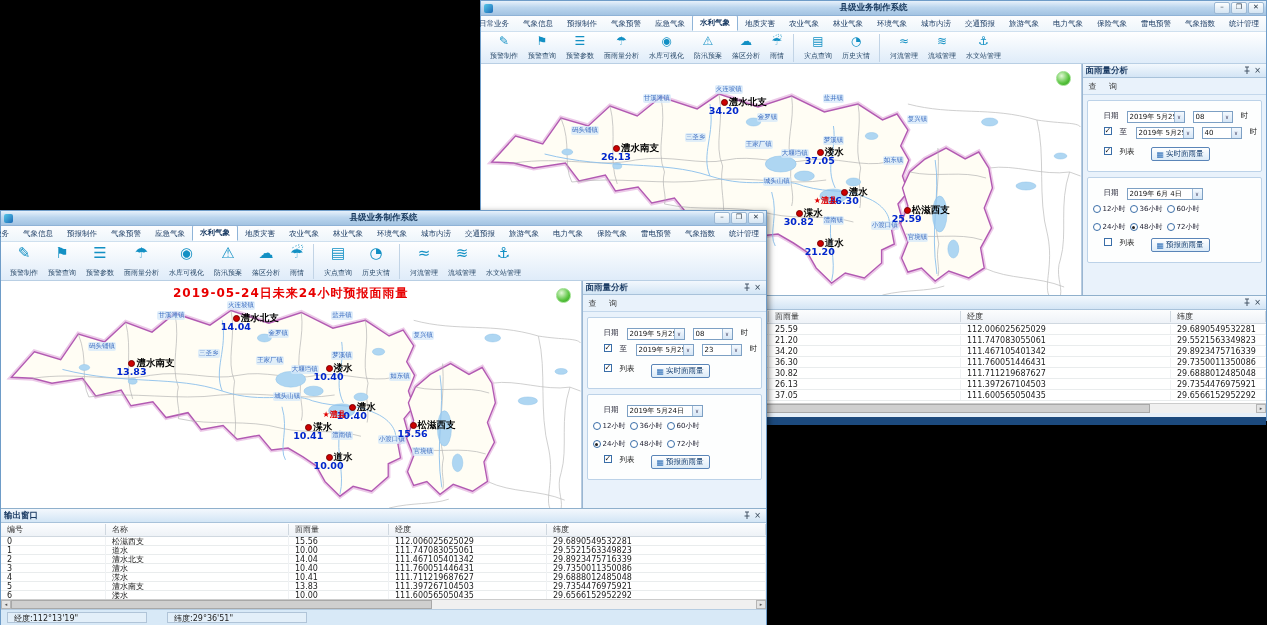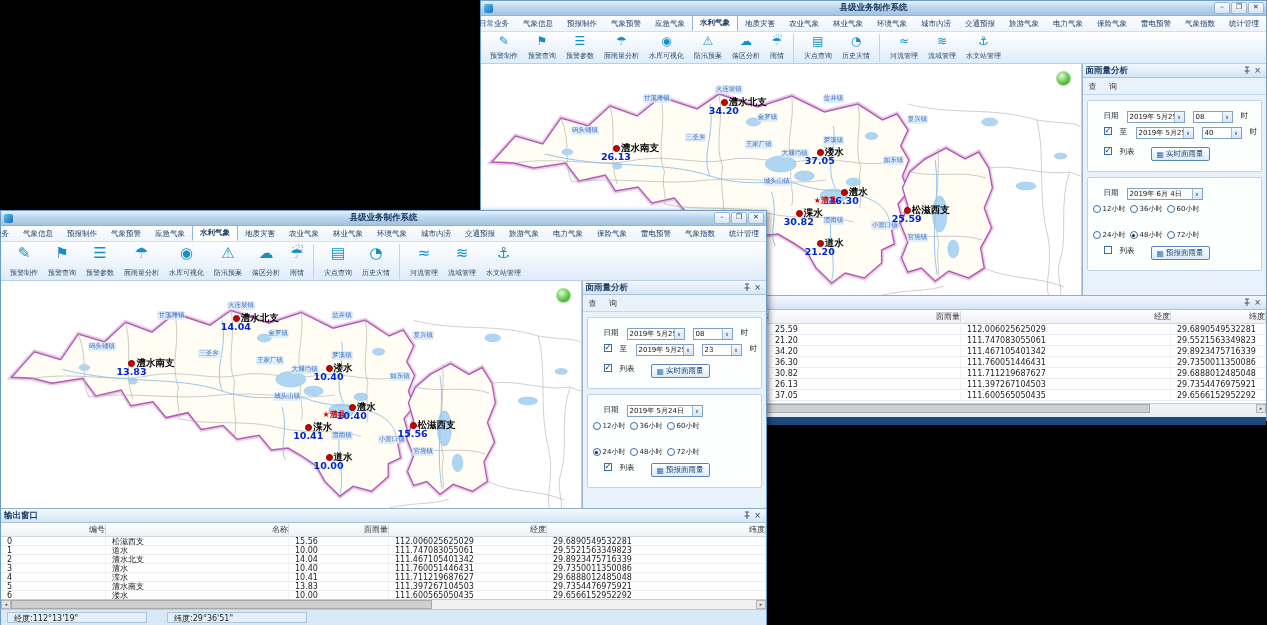--- a/index.html
+++ b/index.html
@@ -67,42 +67,42 @@
   .prow{display:flex;gap:8px;margin:4px 1px;white-space:nowrap;padding-left:12px;}
   .plbl{color:#223;min-width:15px;}
   .combo{display:flex;align-items:center;background:#fff;border:1px solid #7da0c4;height:12px;box-sizing:border-box;}
   .combo .cval{flex:1;padding:0 2px;font-size:7px;color:#111;overflow:hidden;white-space:nowrap;}
   .combo .carr{width:9px;text-align:center;font-size:5.5px;color:#446;border-left:1px solid #9cb8d4;
                background:linear-gradient(#f4f9fe,#d6e6f6);line-height:10px;}
   .cdate{width:58px;} .chour{width:40px;} .cfcdate{width:76px;}
   .chk{width:8px;height:8px;border:1px solid #3a6ea8;background:#fff;display:inline-block;
        position:relative;box-sizing:border-box;}
   .chk.checked::after{content:"✓";position:absolute;left:0;top:-2px;font-size:8px;color:#222;}
-  .radio-grid{display:grid;grid-template-columns:37px 37px 36px;row-gap:16px;margin:2px 0 6px 2px;}
+  .radio-grid{display:grid;grid-template-columns:37px 37px 36px;row-gap:8px;margin:2px 0 6px 2px;}
   .radio-item{display:flex;align-items:center;gap:2px;font-size:7px;color:#223;}
   .rd{width:8px;height:8px;border:1px solid #3a6ea8;border-radius:50%;background:#fff;
       position:relative;box-sizing:border-box;}
   .radio-item.on .rd::after{content:"";position:absolute;left:1.5px;top:1.5px;width:3px;height:3px;
       border-radius:50%;background:#222;}
   .pbtn{display:inline-flex;align-items:center;gap:2px;border:1px solid #5a85b8;
         background:linear-gradient(#ffffff,#dcebf8);font-size:7.5px;color:#123c6e;
         padding:1px 5px;height:14px;box-sizing:border-box;border-radius:2px;margin-left:8px;}
   .pbtn .bico{color:#2f6fb8;font-size:8px;}
 
   
   .outdock{border-top:1px solid #8fb0cc;background:#f4f8fc;}
   .table{background:#fff;position:relative;overflow:hidden;}
   .winA .table{height:93px;} .winB .table{height:76px;}
   .thead,.trow{display:flex;align-items:center;}
   .thead{height:13px;background:linear-gradient(#fcfdfe,#eef2f7);border-bottom:1px solid #d0d8e0;
          font-size:8px;color:#333;}
   .trow{border-bottom:1px solid #e9eced;font-size:8px;color:#222;}
   .winA .trow{height:10px;} .winB .trow{height:8px;}
   .c{padding-left:6px;box-sizing:border-box;overflow:hidden;white-space:nowrap;border-right:1px solid #f0f2f4;}
-  .thead .c{border-right:1px solid #d0d8e0;text-align:right;}
+  .thead .c{border-right:1px solid #d0d8e0;}
   .winA .c0{width:110px;} .winA .c1{width:178px;} .winA .c2{width:192px;} .winA .c3{width:210px;} .winA .c4{flex:1;}
   .winB .c0{width:105px;} .winB .c1{width:183px;} .winB .c2{width:100px;} .winB .c3{width:158px;} .winB .c4{flex:1;}
   .hscroll{position:relative;height:10px;background:#f0f0f0;border-top:1px solid #ccc;box-sizing:border-box;}
   .sarrow{position:absolute;top:0;width:10px;height:9px;background:#e4e4e4;border:1px solid #b5b5b5;
           box-sizing:border-box;font-size:5px;line-height:7px;text-align:center;color:#555;}
   .sarrow.left{left:0;} .sarrow.right{right:0;}
   .sthumb{position:absolute;top:0;height:9px;background:#cfcfcf;border:1px solid #a8a8a8;box-sizing:border-box;}
   .winA .sthumb{left:10px;width:84%;} .winB .sthumb{left:10px;width:55%;}
   .statusbar{height:15px;background:#d8e9f7;border-top:1px solid #b6cde2;display:flex;align-items:center;
              gap:20px;padding-left:6px;font-size:8px;color:#222;}
@@ -623,20 +623,21 @@
     <g stroke="#90c2ec" stroke-width="1" fill="none">
       <path d="M70,90 C140,106 200,96 252,112 C300,126 330,112 355,122"></path>
       <path d="M355,122 C385,130 405,124 425,134 C442,140 452,152 449,162"></path>
       <path d="M252,40 C258,70 242,90 252,112"></path>
       <path d="M388,62 C392,86 378,102 390,124"></path>
       <path d="M386,152 C381,176 392,196 386,217"></path>
       <path d="M320,128 C328,152 316,170 324,182"></path>
       <path d="M500,96 C506,130 494,165 502,210"></path>
     </g>
   </svg>
+        <div class="maptitle">2019-05-24日未来24小时预报面雨量</div>
         <div>
 
         <span class="town" style="position: absolute; left: 27%; top: 13%;">甘溪滩镇</span>
             <span class="town" style="position: absolute; left: 39%; top: 9%;">火连坡镇</span>
             <span class="town" style="position: absolute; left: 46%; top: 21%;">金罗镇</span>
             <span class="town" style="position: absolute; left: 57%; top: 13%;">盐井镇</span>
             <span class="town" style="position: absolute; left: 71%; top: 22%;">复兴镇</span>
             <span class="town" style="position: absolute; left: 15%; top: 27%;">码头铺镇</span>
             <span class="town" style="position: absolute; left: 34%; top: 30%;">三圣乡</span>
             <span class="town" style="position: absolute; left: 44%; top: 33%;">王家厂镇</span>

